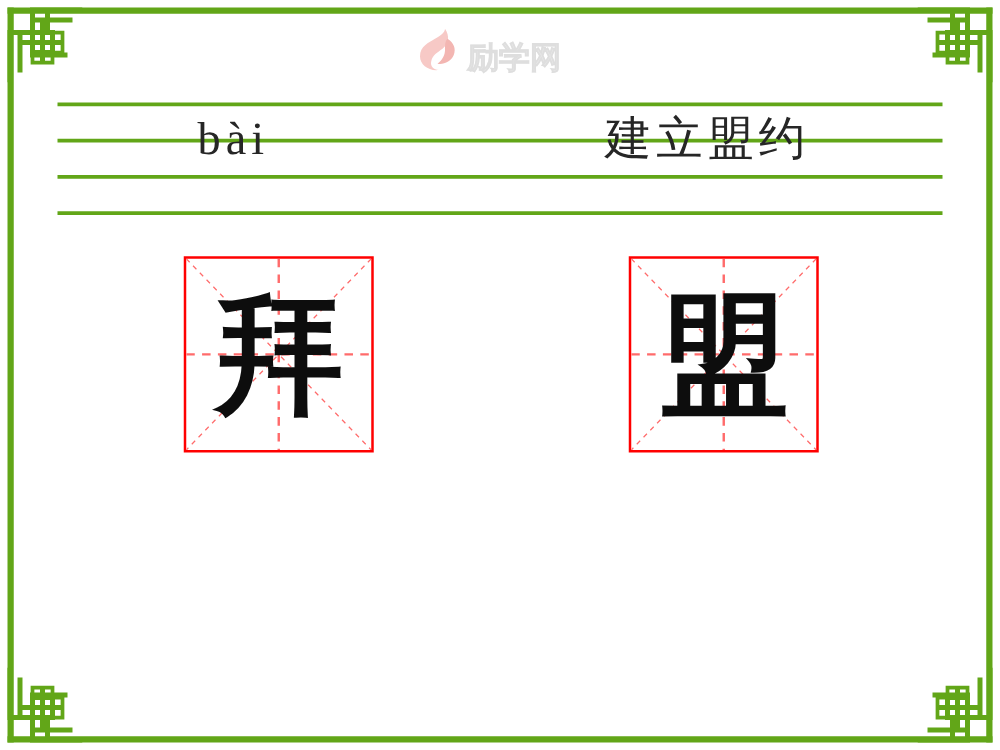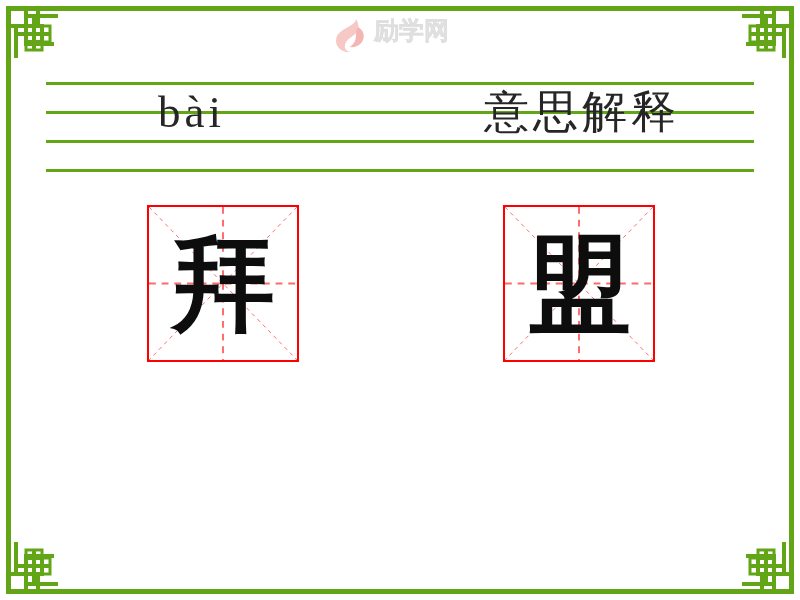--- a/index.html
+++ b/index.html
@@ -29,21 +29,21 @@
   .corner svg{display:block;width:62px;height:62px;}
   .corner-tl{left:4px;top:4px;}
   .corner-tr{left:734px;top:4px;transform:scaleX(-1);}
   .corner-bl{left:4px;top:534px;transform:scaleY(-1);}
   .corner-br{left:734px;top:534px;transform:scale(-1,-1);}
 
   
   .watermark{
     position:absolute;left:334px;top:18px;
     width:140px;height:40px;
-    display:flex;align-items:flex-start;gap:6px;
+    display:flex;align-items:flex-end;gap:6px;
     pointer-events:none;
   }
   .wm-mark{width:34px;height:36px;flex:0 0 34px;}
   .wm-text{
     font-family:"DejaVu Sans", sans-serif;
     font-size:25px;font-weight:bold;
     color:#e9e9e9;
     letter-spacing:0px;
     line-height:1;
     -webkit-text-stroke:0.6px #dedede;
@@ -57,21 +57,21 @@
   }
   .gl{position:absolute;left:0;width:708px;height:3px;background:#62A618;}
   .gl1{top:0px;}
   .gl2{top:29px;}
   .gl3{top:58px;}
   .gl4{top:87px;}
   .pinyin{
     position:absolute;
     top:-6px;
     font-family:"Liberation Serif", serif;
-    font-size:45px;
+    font-size:37px;
     color:#262626;
     letter-spacing:4px;
     line-height:72px;
     white-space:nowrap;
   }
   .pinyin-1{left:112px;}
   .pinyin-2{left:438px;}
 
   
   .char-box{
@@ -195,21 +195,21 @@
     </svg>
     <span class="wm-text">励学网</span>
   </div>
 
   <div class="pinyin-grid">
     <div class="gl gl1"></div>
     <div class="gl gl2"></div>
     <div class="gl gl3"></div>
     <div class="gl gl4"></div>
     <div class="pinyin pinyin-1">bài</div>
-    <div class="pinyin pinyin-2">意思解释</div>
+    <div class="pinyin pinyin-2">建立盟约</div>
   </div>
 
   <div class="char-box char-box-1">
     <svg viewBox="0 0 152 157" preserveAspectRatio="none">
       <line x1="0" y1="0" x2="152" y2="157" stroke="#FF6B6B" stroke-width="1" stroke-dasharray="4,4"></line>
       <line x1="152" y1="0" x2="0" y2="157" stroke="#FF6B6B" stroke-width="1" stroke-dasharray="4,4"></line>
       <line x1="76" y1="0" x2="76" y2="157" stroke="#FF6B6B" stroke-width="2" stroke-dasharray="7,6"></line>
       <line x1="0" y1="78.5" x2="152" y2="78.5" stroke="#FF6B6B" stroke-width="2" stroke-dasharray="7,6"></line>
     </svg>
     <div class="char-glyph">拜</div>

